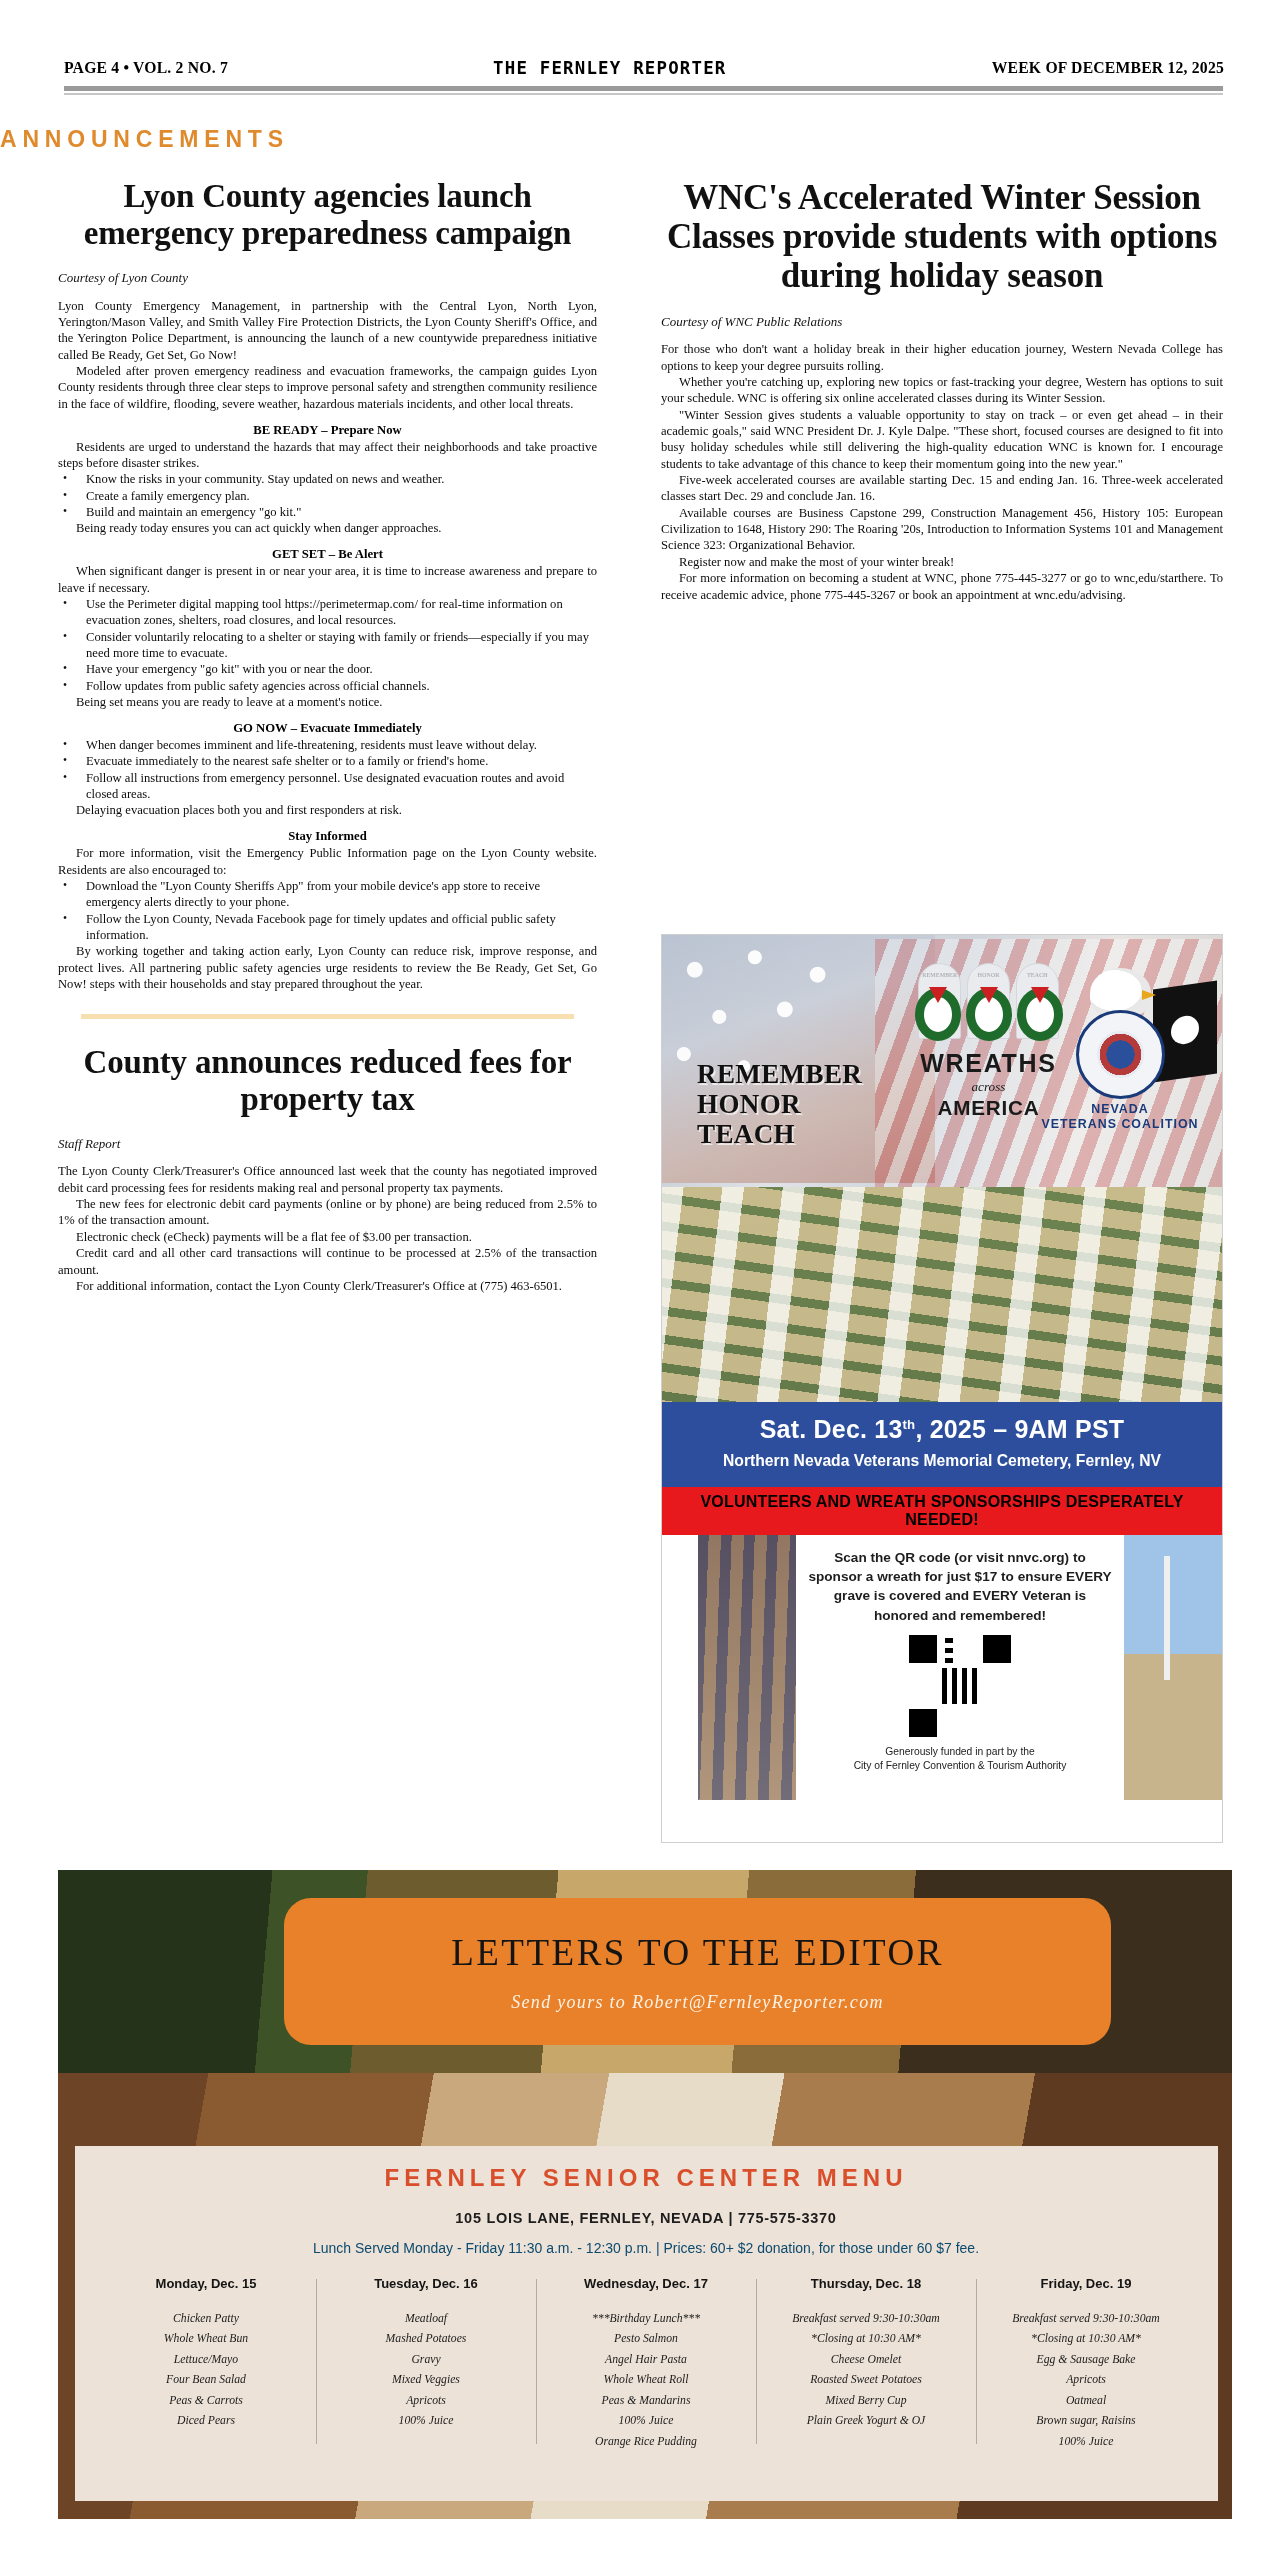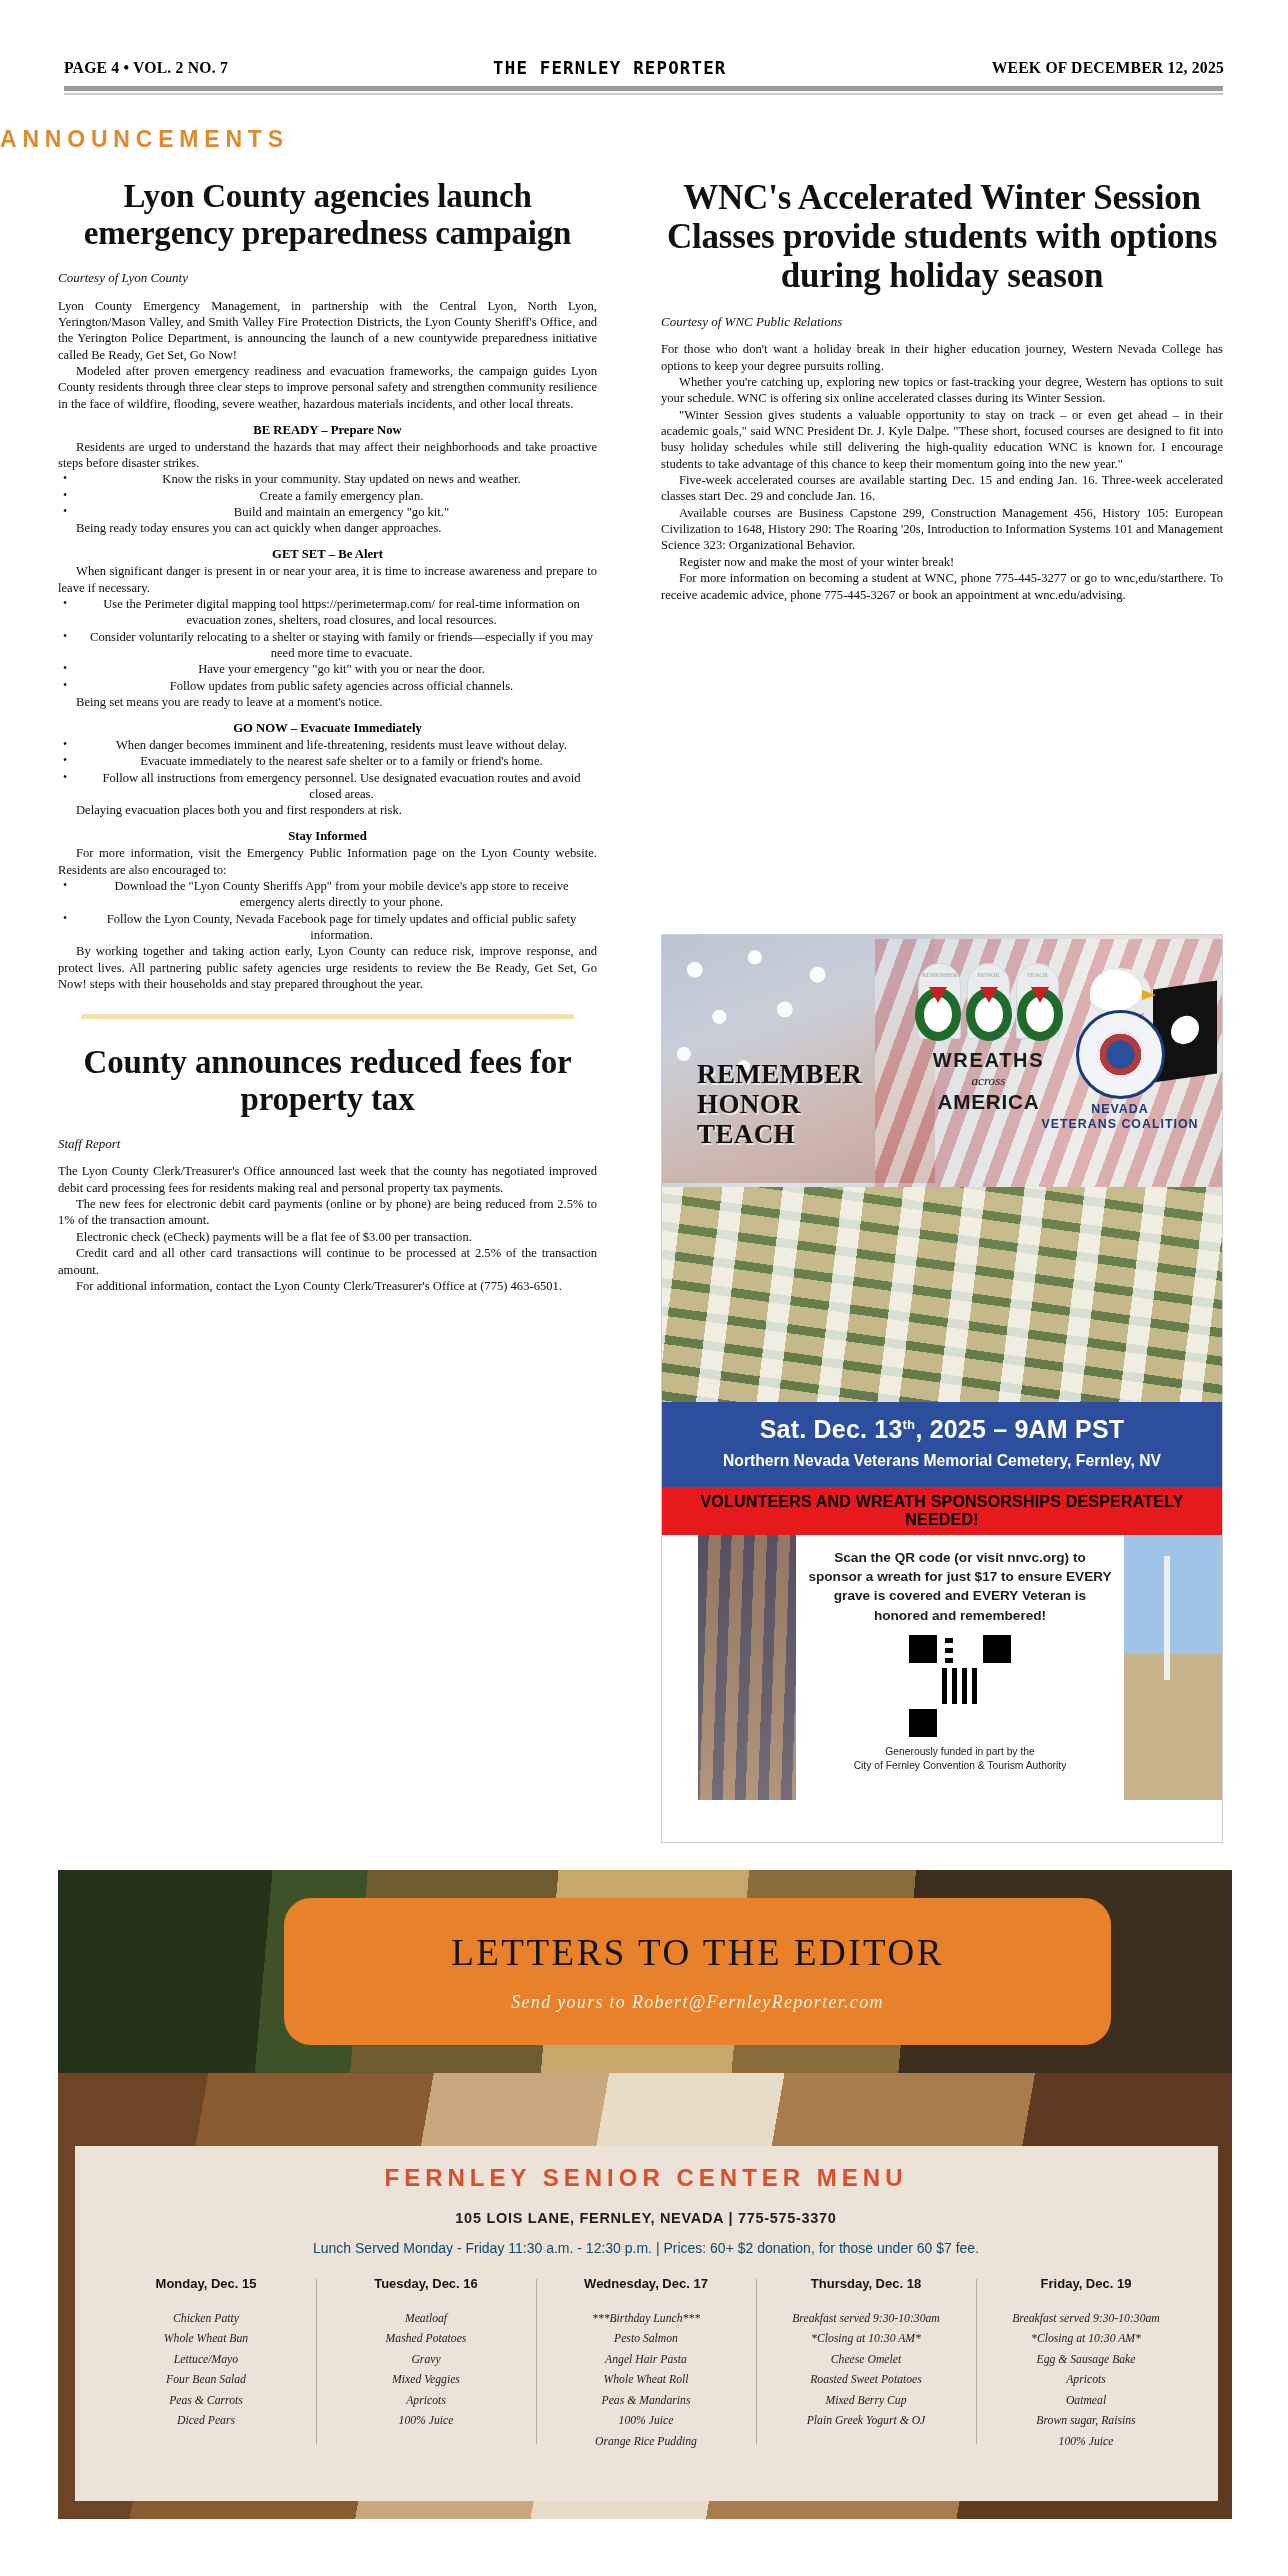--- a/index.html
+++ b/index.html
@@ -95,21 +95,21 @@
     font-size: 12.7px;
     margin-top: 10.7px;
     margin-bottom: 0.8px;
   }
   ul.bullets { list-style: none; margin: 0; padding: 0; }
   ul.bullets li {
     position: relative;
     padding-left: 28px;
     font-size: 12.6px;
     line-height: 1.30;
-    text-align: center;
+    text-align: left;
   }
   ul.bullets li::before {
     content: "\2022";
     position: absolute; left: 5px; top: 0;
     font-size: 11.6px;
   }
 
   .orange-rule {
     height: 5px;
     background: #f7dfb0;
@@ -170,21 +170,21 @@
     background: #fff;
   }
   .wreath::after {
     content: ""; position: absolute; left: 50%; top: -10px;
     transform: translateX(-50%);
     width: 0; height: 0;
     border-left: 9px solid transparent; border-right: 9px solid transparent;
     border-top: 16.5px solid #cc1f22;
   }
   .wa-name { margin-top: 8.3px; }
-  .wa-1 { font-family: "Liberation Sans", sans-serif; font-weight: bold; font-size: 20px; letter-spacing: 1.7px; color: #1a1a1a; }
+  .wa-1 { font-family: "Liberation Sans", sans-serif; font-weight: bold; font-size: 25px; letter-spacing: 1.7px; color: #1a1a1a; }
   .wa-2 { font-style: italic; font-size: 13.2px; color: #1a1a1a; margin: 0.8px 0; }
   .wa-3 { font-family: "Liberation Sans", sans-serif; font-weight: bold; font-size: 20.7px; letter-spacing: 0.8px; color: #1a1a1a; }
   .nvc { position: absolute; right: 15px; top: 33px; width: 174px; text-align: center; }
   .eagle {
     width: 61px; height: 50px; margin: 0 auto;
     background: radial-gradient(ellipse at 40% 45%, #fff 0 52%, #e8e8e8 53% 100%);
     border-radius: 50% 50% 40% 40%;
     position: relative;
   }
   .eagle::after {

